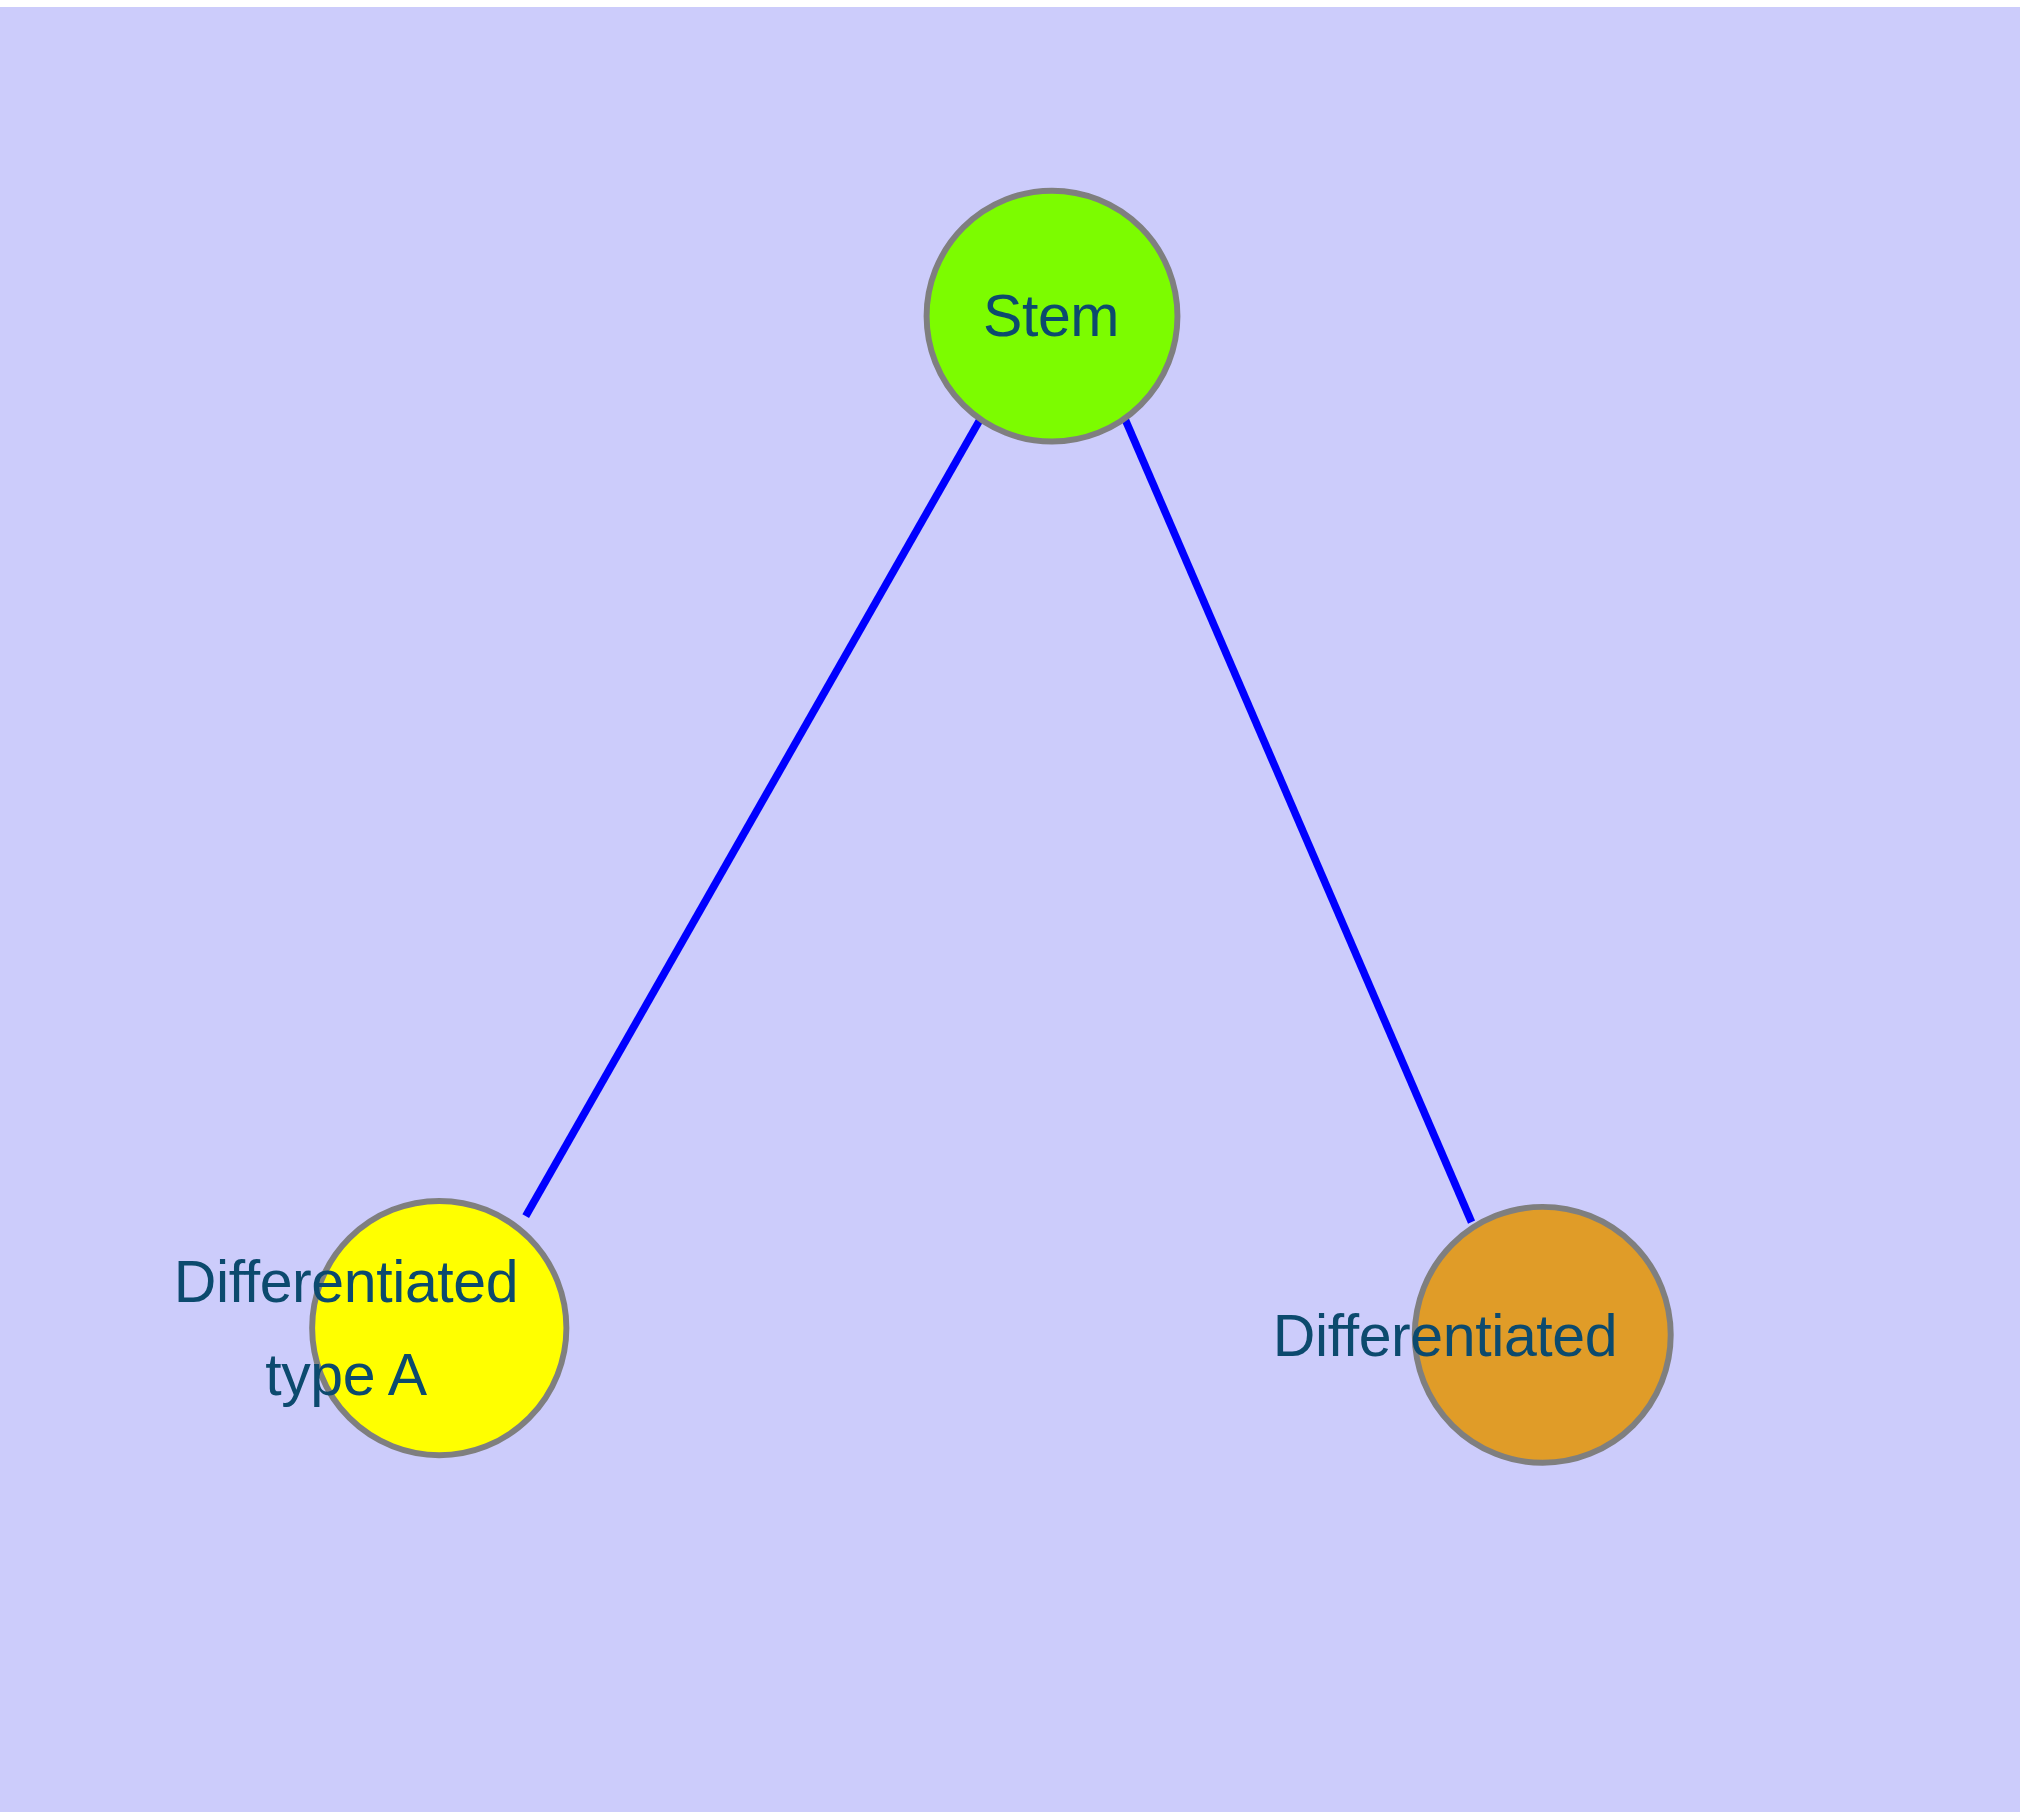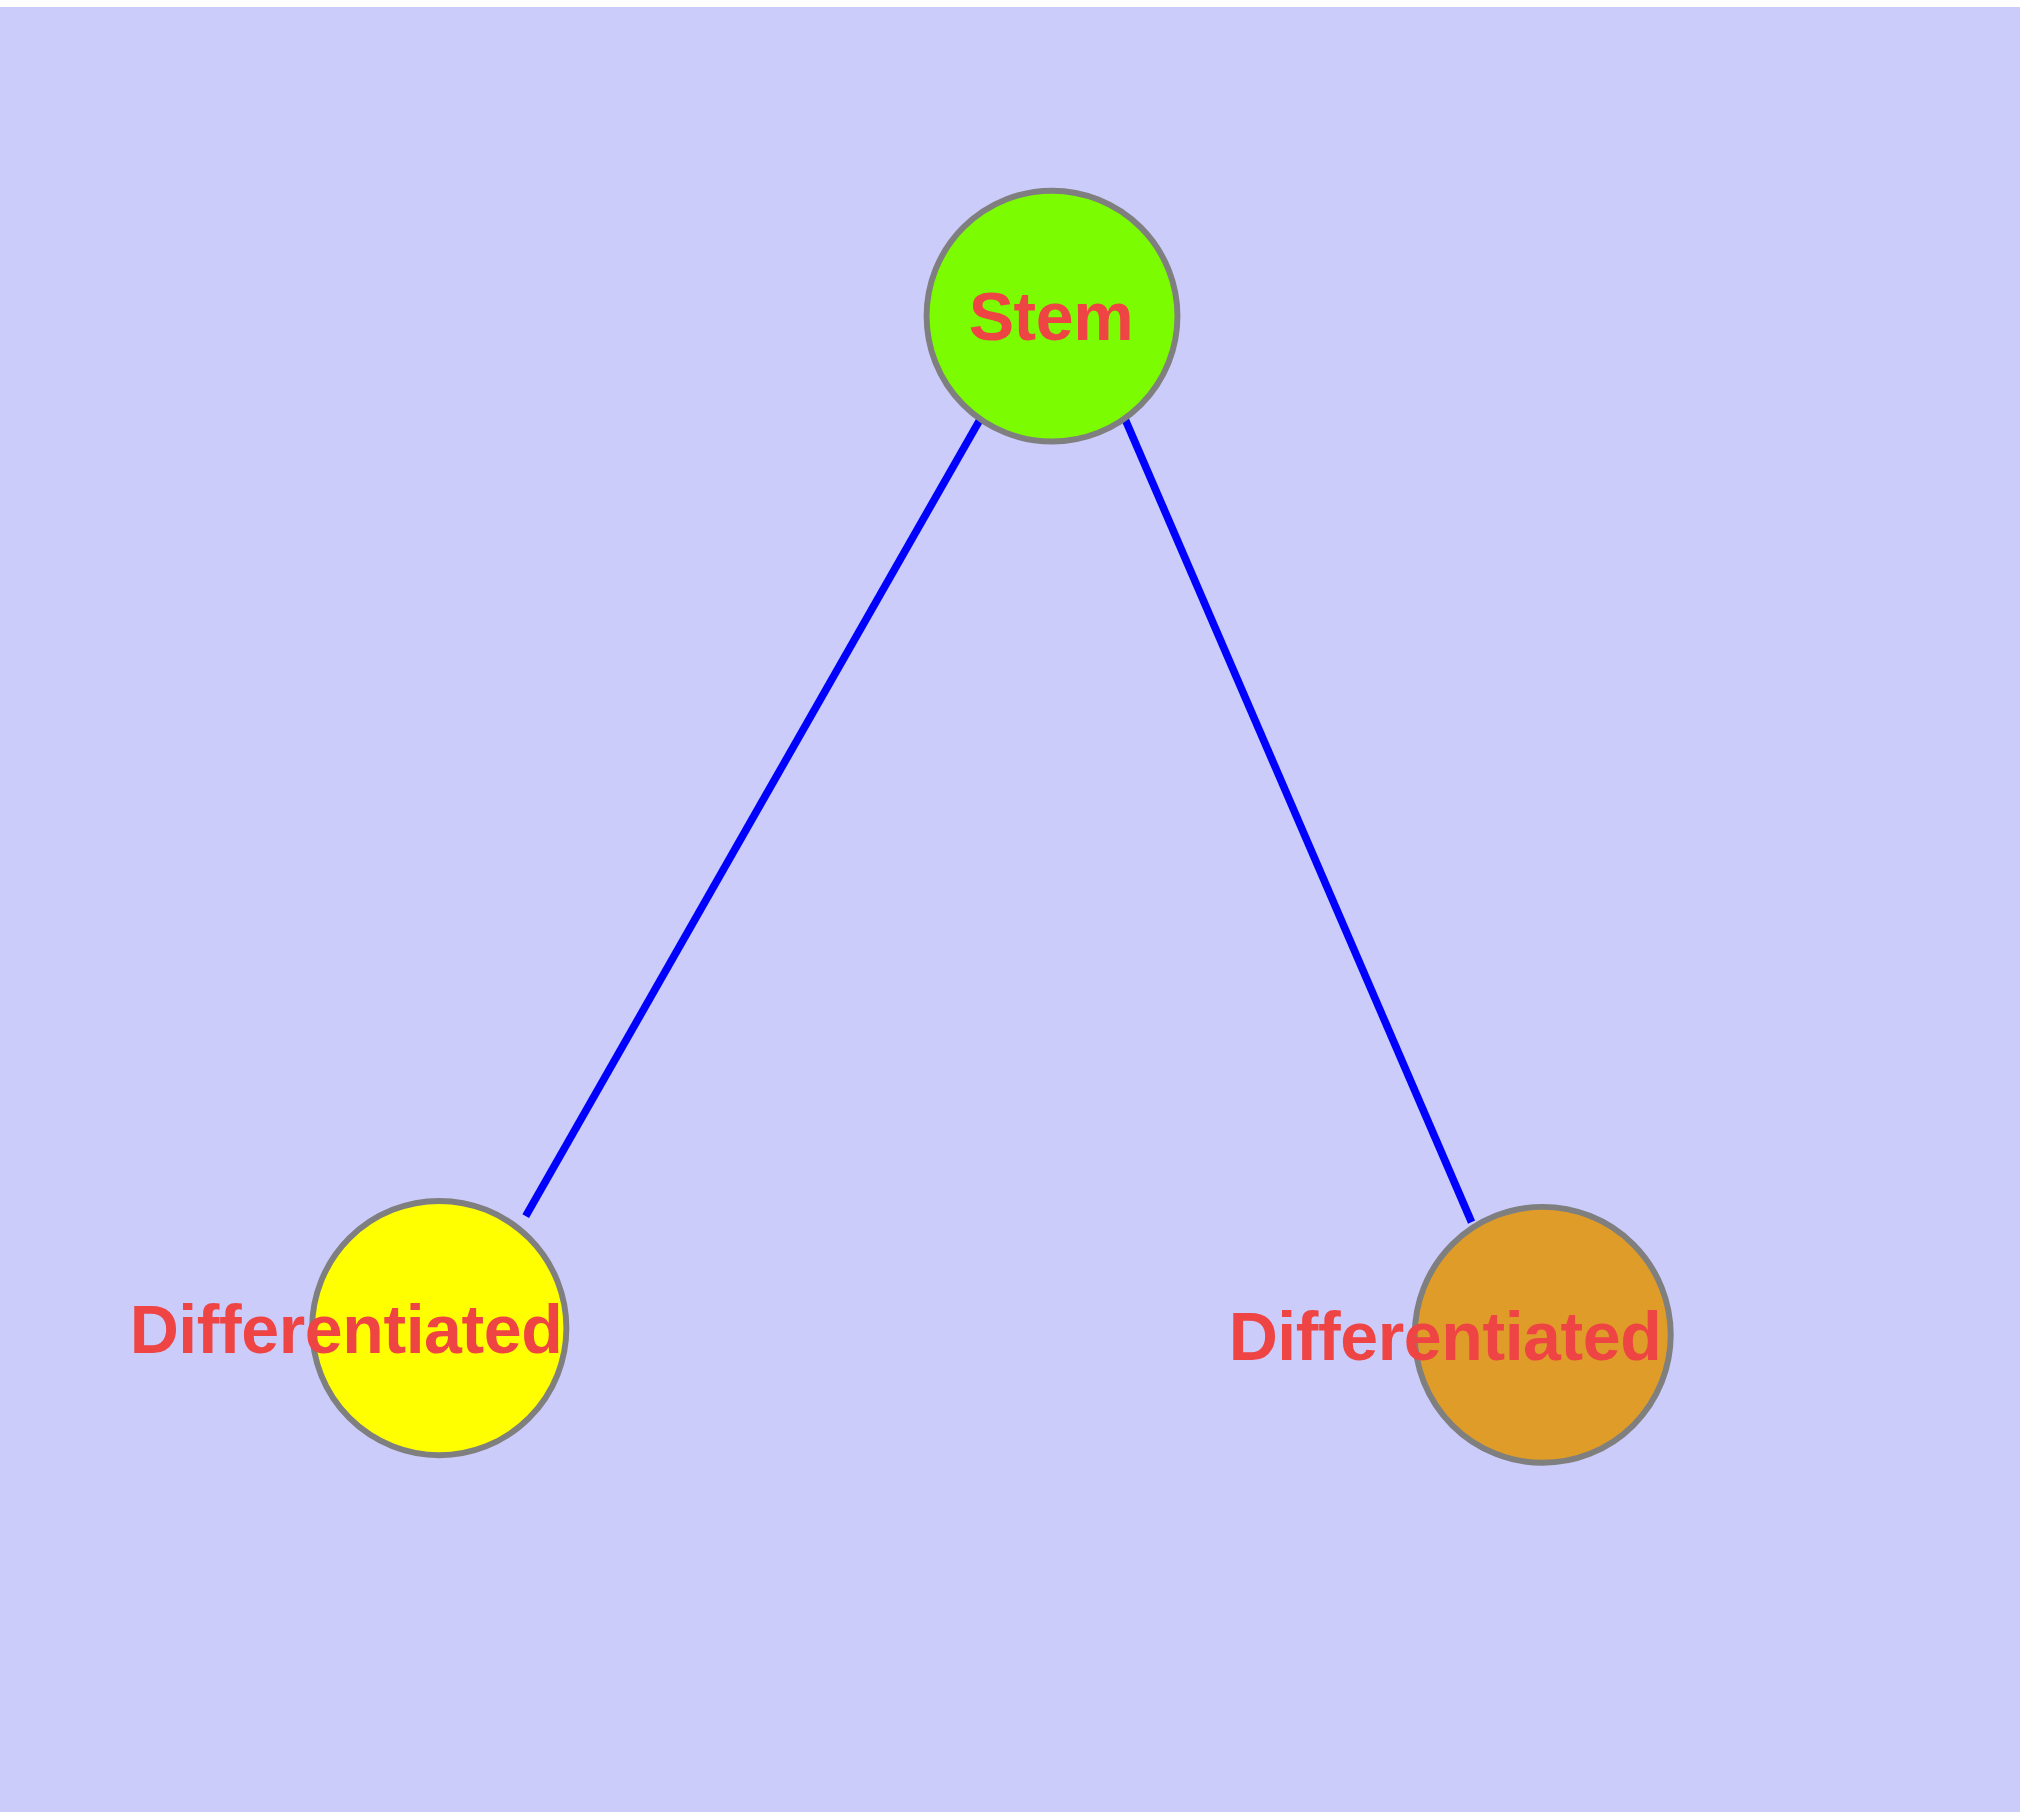--- a/index.html
+++ b/index.html
@@ -25,24 +25,24 @@
   }
   #graph-svg {
     position: absolute;
     left: 0;
     top: 0;
     width: 2021px;
     height: 1812px;
   }
   .node-label {
     position: absolute;
-    color: #ef4444;
+    color: #0c4a6e;
     font-family: "Liberation Sans", sans-serif;
-    font-weight: bold;
-    font-size: 68px;
+    font-weight: normal;
+    font-size: 59px;
     line-height: 93px;
     text-align: center;
     white-space: nowrap;
     letter-spacing: -0.4px;
     transform: translate(-50%, -50%);
     pointer-events: none;
   }
   .node-circle {
     pointer-events: all;
   }
@@ -63,20 +63,21 @@
     <circle class="node-circle" cx="1820" cy="1575" r="151" fill="#e09c28" stroke="#7f7f7f" stroke-width="7"></circle>
     <circle class="node-circle" cx="1241" cy="373" r="148" fill="#7cfc00" stroke="#7f7f7f" stroke-width="7"></circle>
   </svg>
 
   <div class="node-label" style="left:1051px; top:316px;">
     <div>Stem</div>
   </div>
 
   <div class="node-label" style="left:346px; top:1329px;">
     <div>Differentiated</div>
+    <div>type A</div>
   </div>
 
   <div class="node-label" style="left:1445px; top:1336px;">
     <div>Differentiated</div>
   </div>
 
 </div>
 
 
 </body></html>

